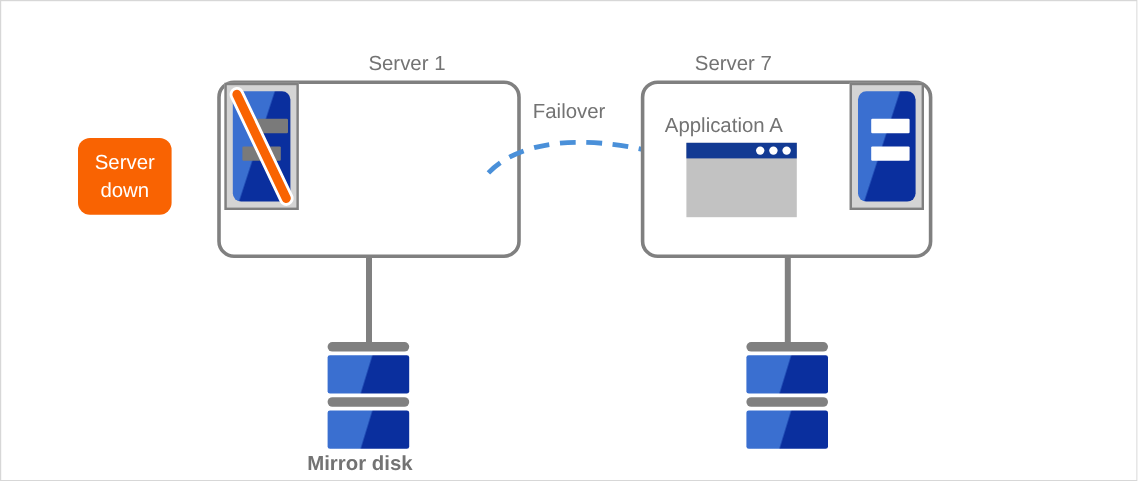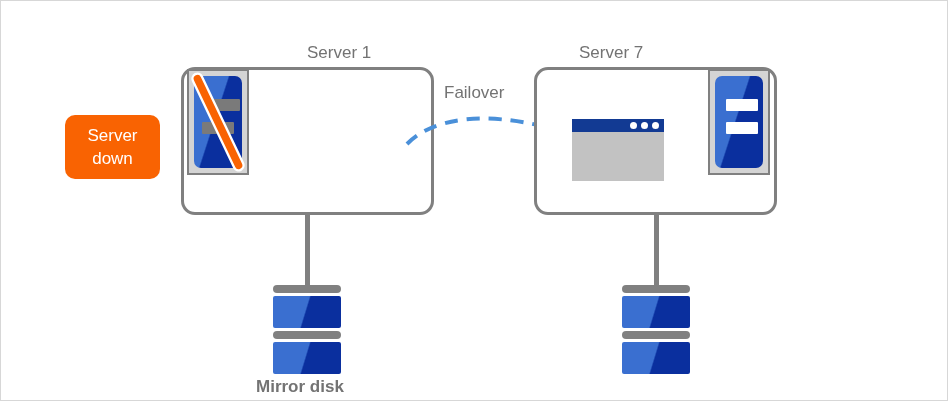--- a/index.html
+++ b/index.html
@@ -161,36 +161,37 @@
     <div class="disk-gap"></div>
     <div class="disk-block"></div>
     <div class="disk-gap"></div>
     <div class="disk-plate"></div>
     <div class="disk-gap"></div>
     <div class="disk-block"></div>
   </div>
 
   <div class="lbl" style="left:255px; top:376px;font-weight:bold;">Mirror disk</div>
 
-  <div class="badge" style="left:64px; top:114px; width:95px; height:64px;">
+  <div class="badge" style="left:64px; top:114px; width:78px; height:64px;">
     <span>Server</span>
     <span>down</span>
   </div>
 
   <div class="lbl" style="left:443px; top:82px;">Failover</div>
 
   <svg class="arrow-layer">
     <path d="M 406 143 C 430 118, 480 109, 549 127" fill="none" stroke="#4a90d9" stroke-width="4" stroke-dasharray="13 9" stroke-linecap="butt"></path>
     <path d="M 536 115 L 549 131 L 556 112" fill="none" stroke="#4a90d9" stroke-width="4" stroke-linecap="butt" stroke-linejoin="miter"></path>
   </svg>
 
   <div class="lbl" style="left:578px; top:42px;">Server 7</div>
 
   <div class="server-box" style="left:533px; top:66px; width:243px; height:148px;"></div>
 
+  <div class="lbl" style="left:553px; top:94px;">Application A</div>
 
   <div class="appwin" style="left:571px; top:118px; width:92px; height:62px;">
     <div class="appwin-title">
       <span class="appwin-dot"></span>
       <span class="appwin-dot"></span>
       <span class="appwin-dot"></span>
     </div>
   </div>
 
   <div class="srv-icon" style="left:707px; top:68px; width:62px; height:106px;">

